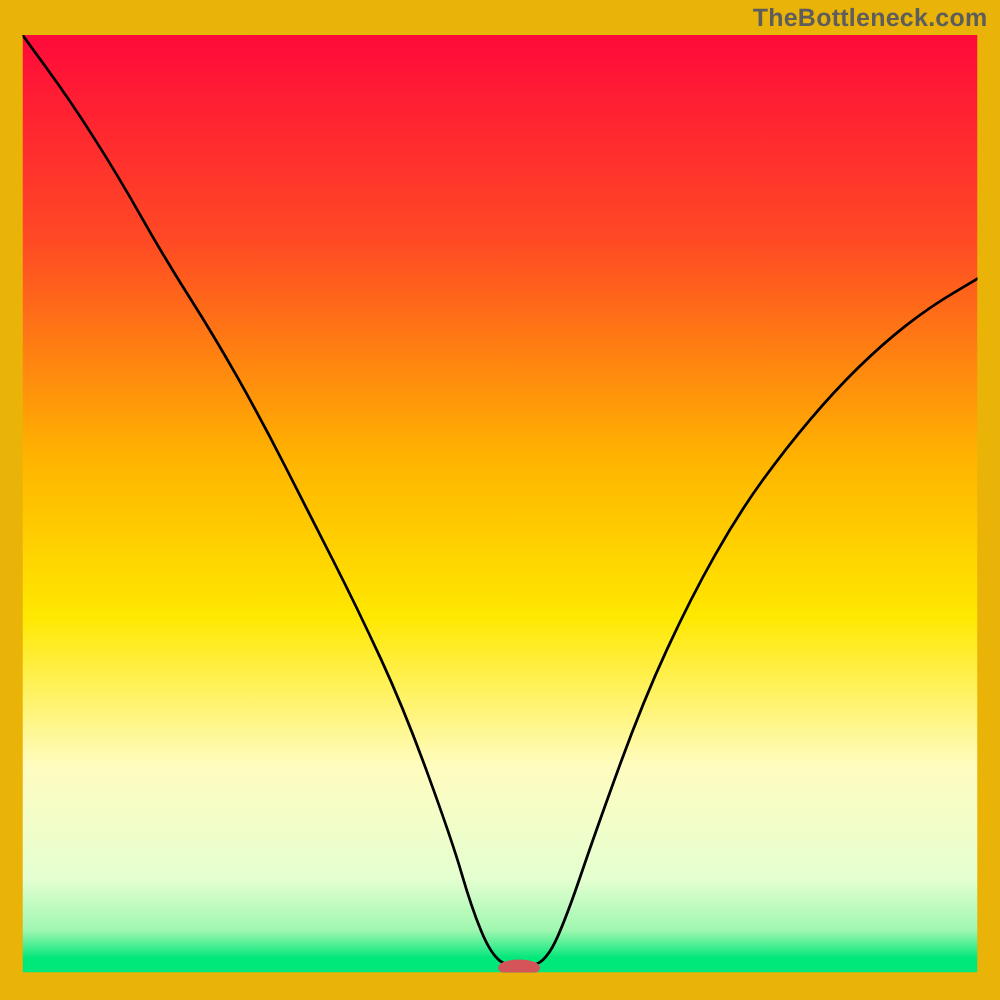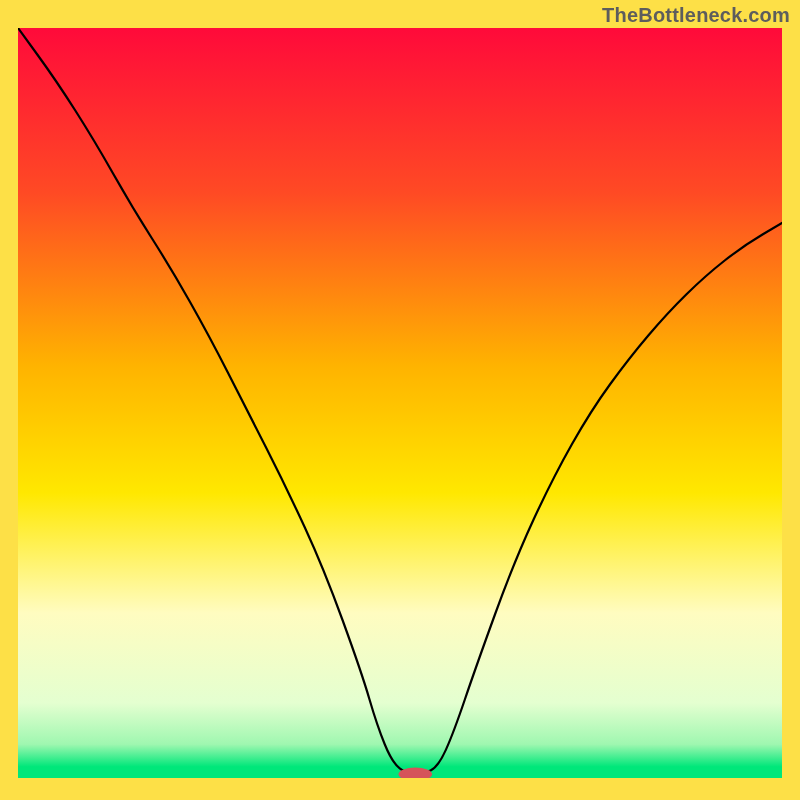--- a/index.html
+++ b/index.html
@@ -8,21 +8,21 @@
     width: 800px;
     height: 800px;
     background: #000;
     overflow: hidden;
     font-family: Arial, Helvetica, sans-serif;
   }
   .frame {
     position: relative;
     width: 800px;
     height: 800px;
-    background: #fde047;
+    background: #eab308;
   }
   .watermark {
     position: absolute;
     top: 4px;
     right: 10px;
     font-size: 20px;
     font-weight: 600;
     color: #5d5d5d;
     letter-spacing: 0.2px;
     z-index: 10;

